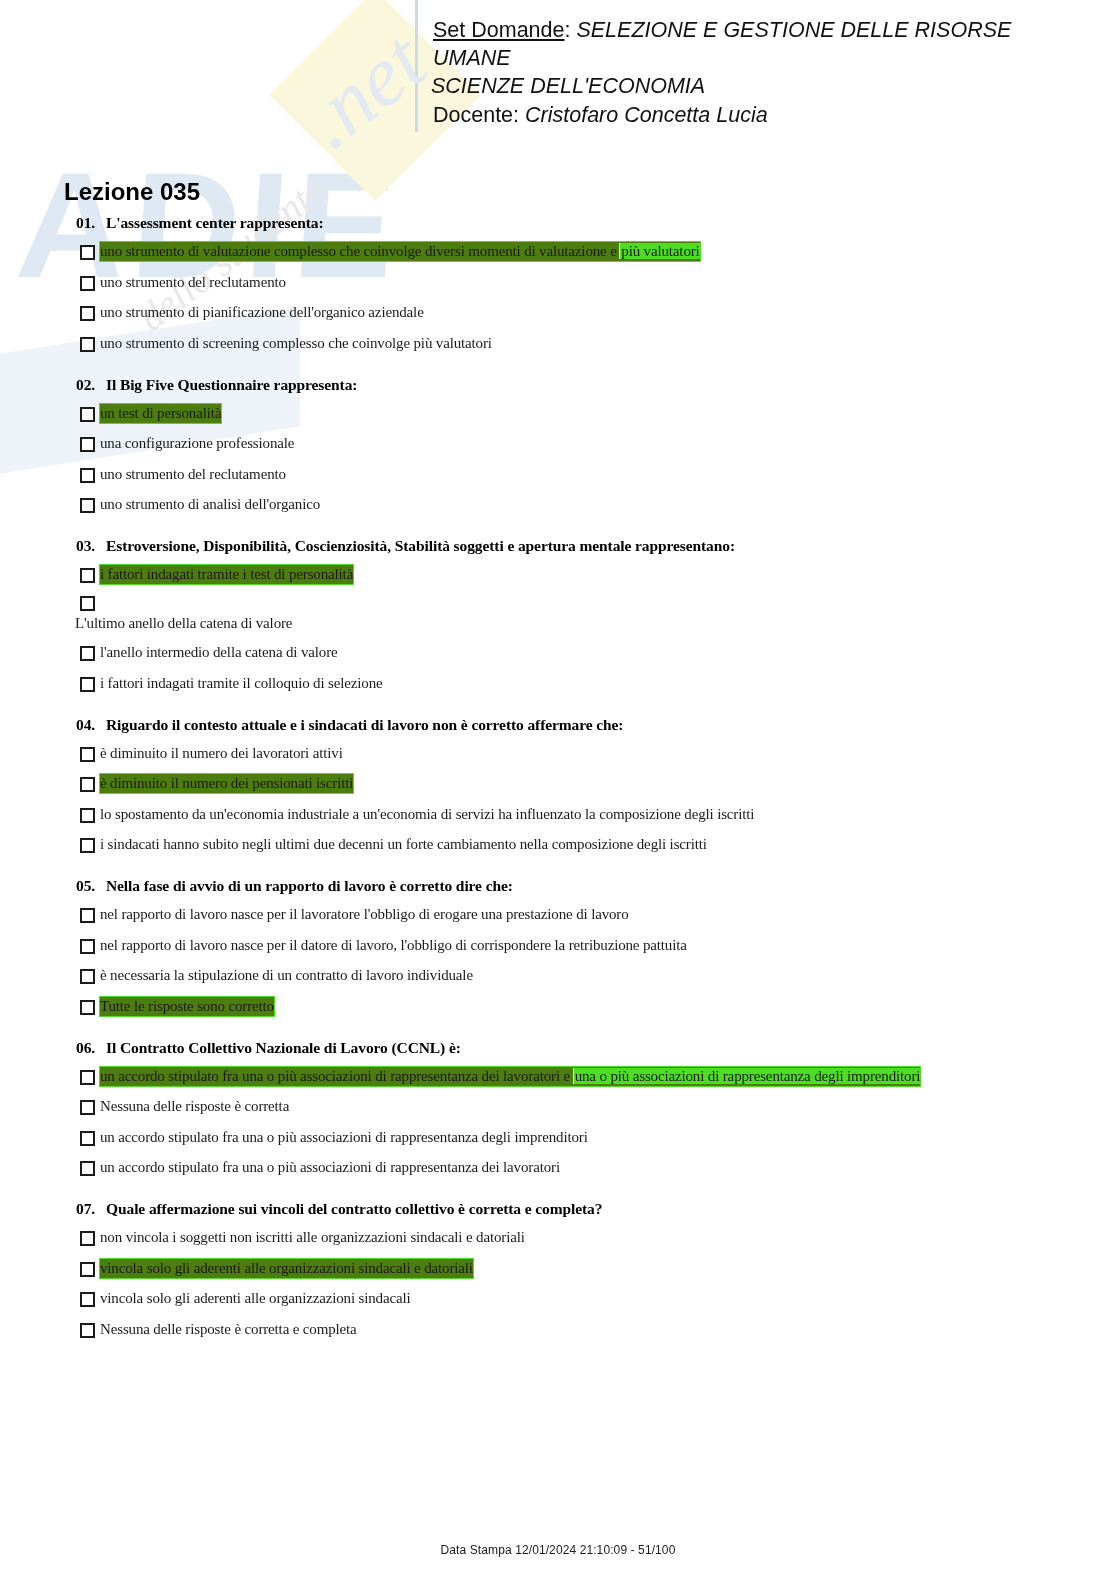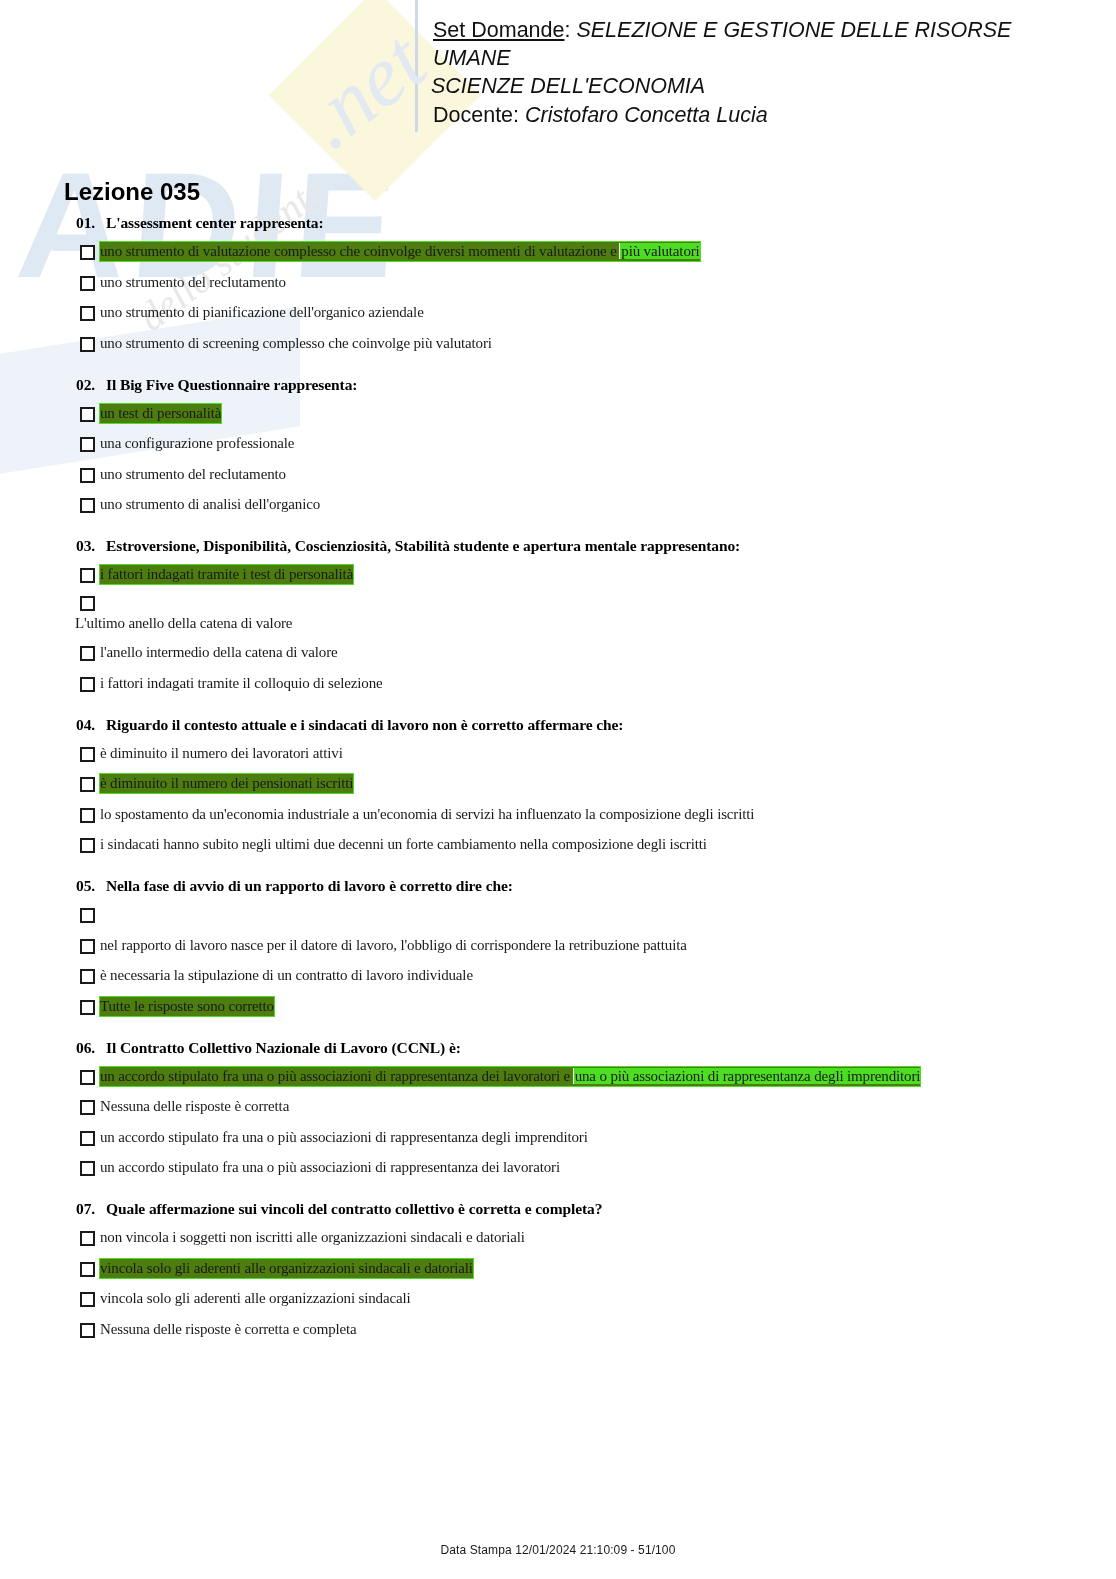--- a/index.html
+++ b/index.html
@@ -272,21 +272,21 @@
           <div class="option">
             <span class="checkbox"></span>
             <span class="opt-text">uno strumento del reclutamento</span>
           </div>
           <div class="option">
             <span class="checkbox"></span>
             <span class="opt-text">uno strumento di analisi dell'organico</span>
           </div>
         </div>
         <div class="question">
-          <div class="q-text"><span class="q-num">03.</span><span>Estroversione, Disponibilità, Coscienziosità, Stabilità studente e apertura mentale rappresentano:</span></div>
+          <div class="q-text"><span class="q-num">03.</span><span>Estroversione, Disponibilità, Coscienziosità, Stabilità soggetti e apertura mentale rappresentano:</span></div>
           <div class="option">
             <span class="checkbox"></span>
             <span class="opt-text hl">i fattori indagati tramite i test di personalità</span>
           </div>
           <div class="option stacked">
             <span class="checkbox"></span>
             <span class="opt-text">L'ultimo anello della catena di valore</span>
           </div>
           <div class="option">
             <span class="checkbox"></span>
@@ -313,20 +313,21 @@
           </div>
           <div class="option">
             <span class="checkbox"></span>
             <span class="opt-text">i sindacati hanno subito negli ultimi due decenni un forte cambiamento nella composizione degli iscritti</span>
           </div>
         </div>
         <div class="question">
           <div class="q-text"><span class="q-num">05.</span><span>Nella fase di avvio di un rapporto di lavoro è corretto dire che:</span></div>
           <div class="option">
             <span class="checkbox"></span>
+            <span class="opt-text">nel rapporto di lavoro nasce per il lavoratore l'obbligo di erogare una prestazione di lavoro</span>
           </div>
           <div class="option">
             <span class="checkbox"></span>
             <span class="opt-text">nel rapporto di lavoro nasce per il datore di lavoro, l'obbligo di corrispondere la retribuzione pattuita</span>
           </div>
           <div class="option">
             <span class="checkbox"></span>
             <span class="opt-text">è necessaria la stipulazione di un contratto di lavoro individuale</span>
           </div>
           <div class="option">

